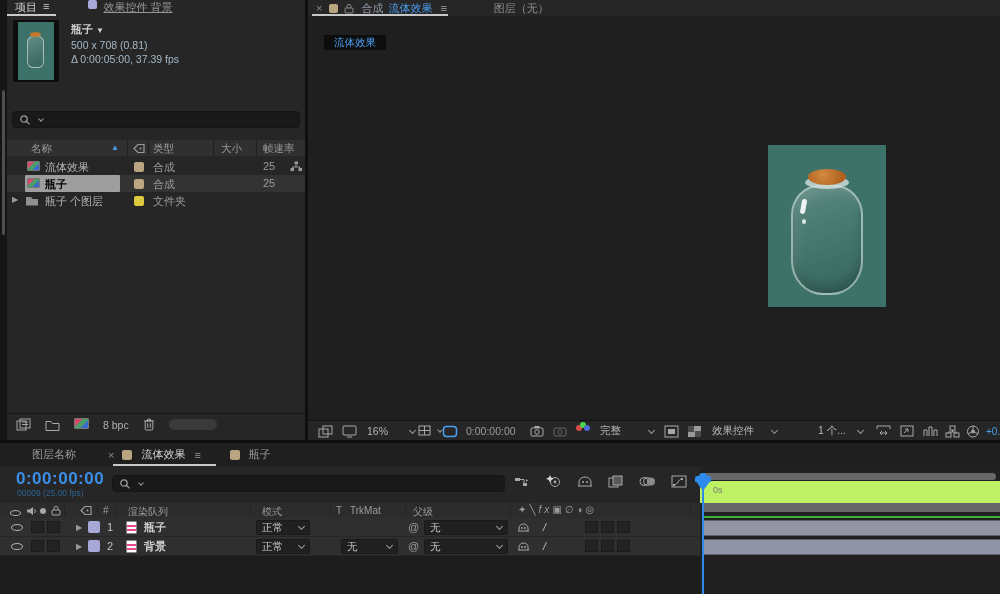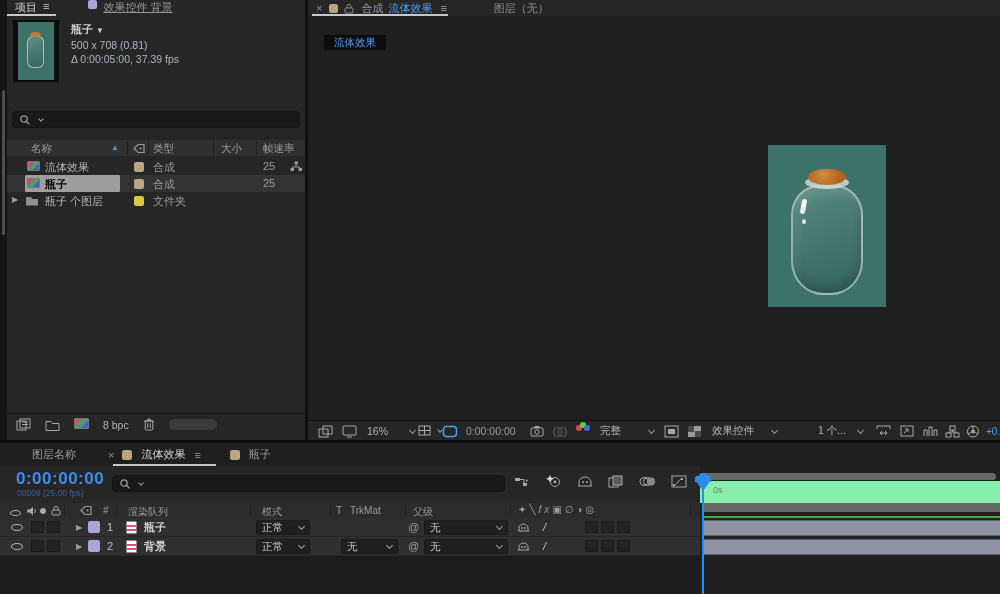--- a/index.html
+++ b/index.html
@@ -110,21 +110,21 @@
         display:flex; align-items:center; padding:0 5px; justify-content:space-between;
         color:#c9c9c9; font-size:10.5px; margin-top:2px; }
   .darkbox { width:13px; height:12px; background:#232323; border:1px solid #1b1b1b; display:inline-block; }
   .psd-ic { width:11px; height:13px; background:
             linear-gradient(#fff 0 3px, #e8488a 3px 5px, #fff 5px 7px, #e8488a 7px 9px, #fff 9px 11px, #e8488a 11px);
             border:1px solid #888; border-radius:1px; }
   .vsep { position:absolute; top:2px; bottom:2px; width:1px; background:#232323; }
 
   
   .graph { position:absolute; left:700px; top:23px; width:300px; height:128px; background:#212121; }
-  .g-ruler { position:absolute; left:0; top:15px; width:300px; height:22px; background:#86efac;
+  .g-ruler { position:absolute; left:0; top:15px; width:300px; height:22px; background:#bef264;
              color:#787878; font-size:9px; }
   .g-nav { position:absolute; left:2px; top:7px; width:294px; height:7px; background:#686868;
            border-radius:4px; }
   .g-navcap { position:absolute; left:-1px; top:7px; width:8px; height:7px; background:#2d8ceb;
               border-radius:4px; }
   .g-work { position:absolute; left:2px; top:37px; width:298px; height:9px; background:#686868; }
   .g-green { position:absolute; left:2px; top:50px; width:298px; height:2px; background:#3db53d; }
   .g-bar { position:absolute; left:2px; width:298px; height:16px; background:#9094a4;
            border-top:1px solid #5e5e6e; border-bottom:1px solid #5e5e6e; }
   .playline { position:absolute; left:2px; top:14px; width:2px; height:114px; background:#2d8ceb; }

